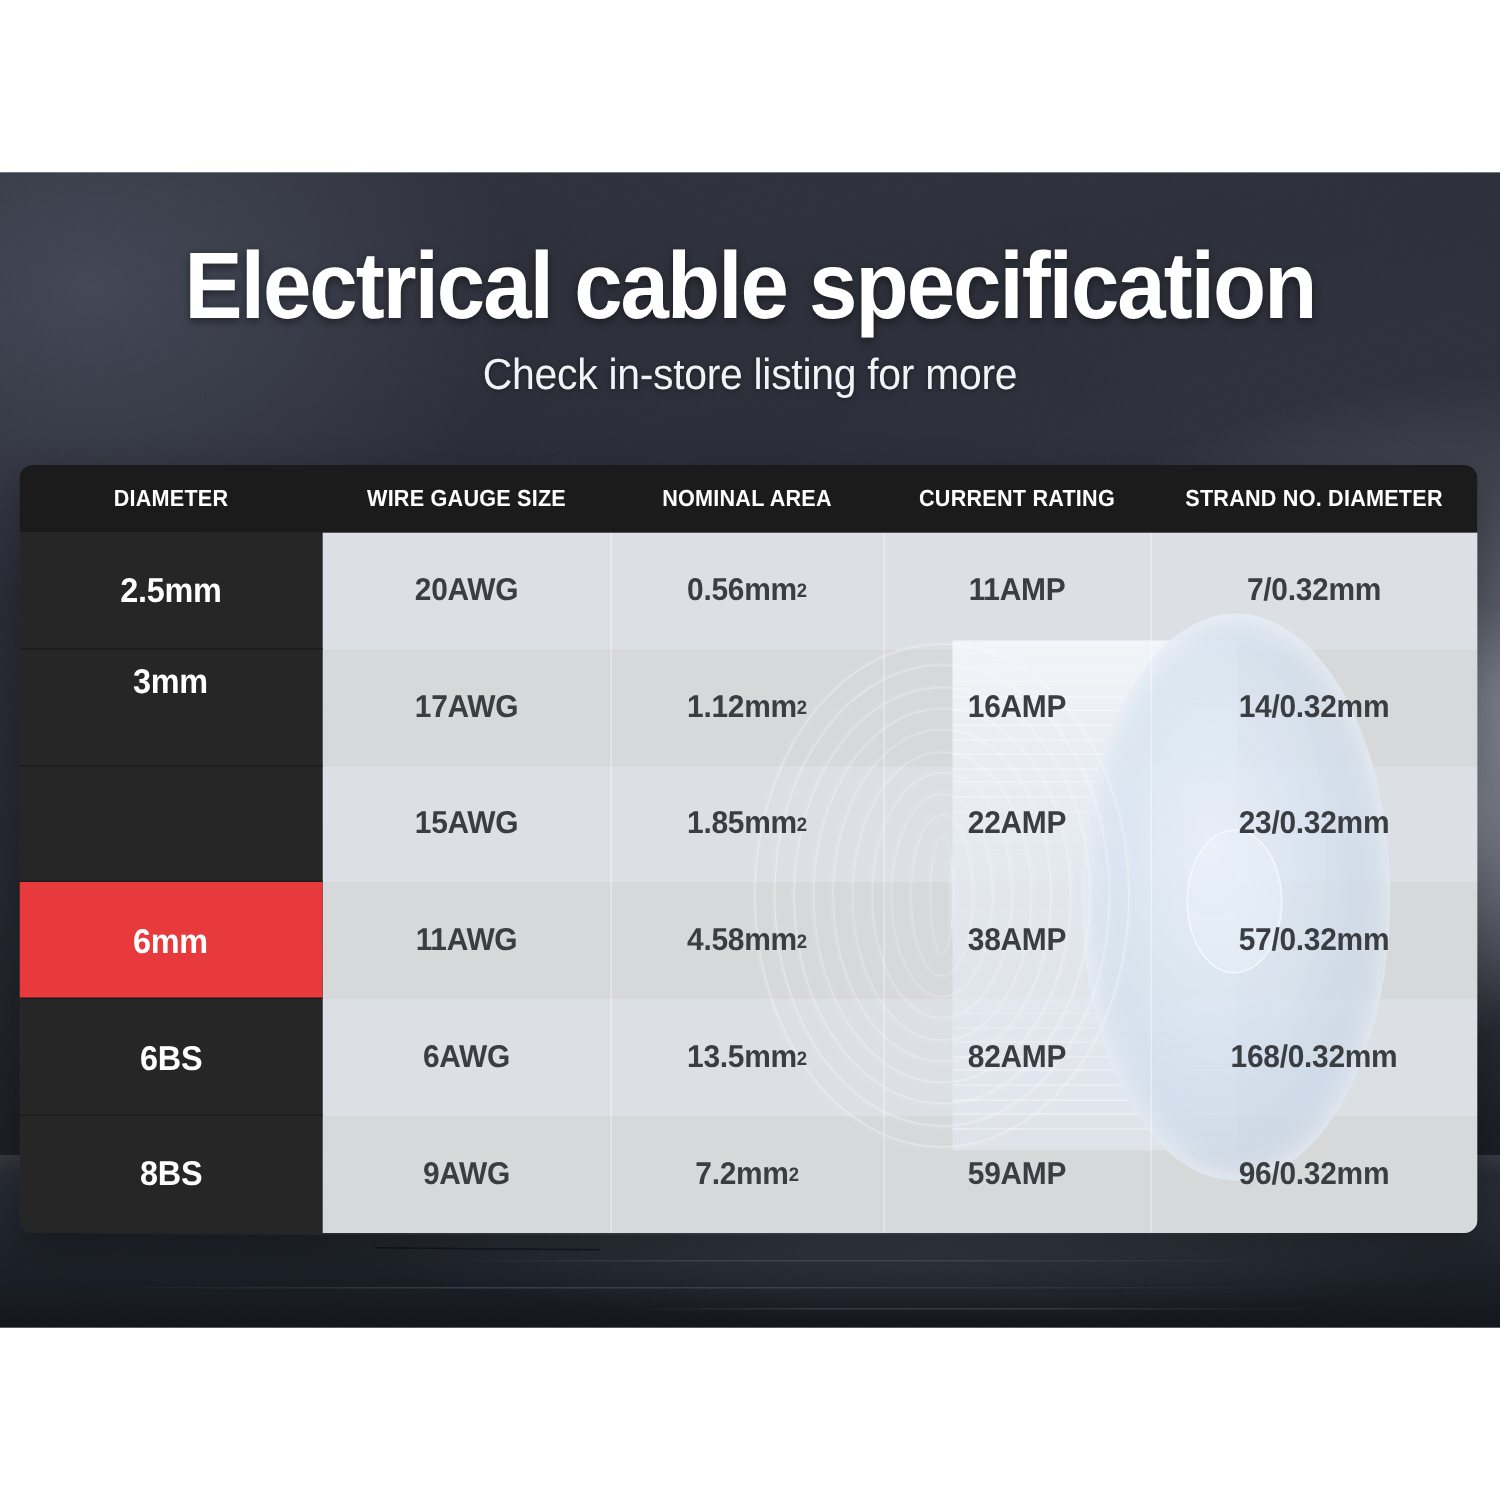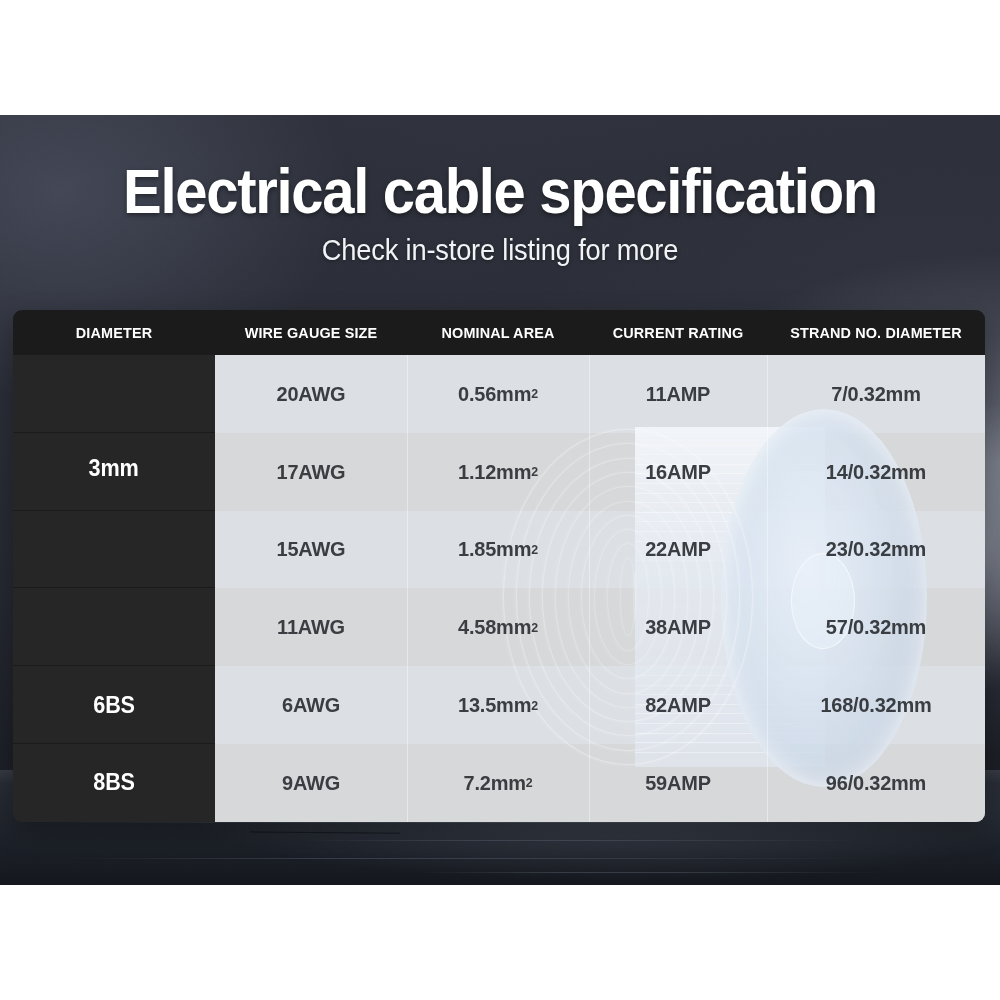--- a/index.html
+++ b/index.html
@@ -285,25 +285,31 @@
           <div class="coil" style="left: 135px; top: 154.7px; width: 16px; height: 78.6px; opacity: 0.38;"></div>
           <div class="coil" style="left: 148px; top: 169px; height: 50px; opacity: 0.35;"></div>
         </div>
     <div class="vseam" style="left: 192px;"></div>
         <div class="vseam" style="left: 374px;"></div>
         <div class="vseam" style="left: 552px;"></div>
       </div>
 
     <div id="header-bar"></div>
     <div id="first-col">
-        <div class="fc-cell" style="top: 75px; height: 77.8px;">
+        <div class="fc-cell" style="top: 0px; height: 77.8px;">
+          <span class="fc-label">2.5mm</span>
+        </div>
+        <div class="fc-cell" style="top: 61px; height: 77.8px;">
           <span class="fc-label">3mm</span>
         </div>
         <div class="fc-sep" style="top: 76.8px;"></div>
         <div class="fc-sep" style="top: 154.6px;"></div>
+        <div class="fc-cell hl" style="top: 233.4px; height: 77.8px;">
+          <span class="fc-label">6mm</span>
+        </div>
         <div class="fc-sep" style="top: 232.4px;"></div>
         <div class="fc-cell" style="top: 311.2px; height: 77.8px;">
           <span class="fc-label">6BS</span>
         </div>
         <div class="fc-sep" style="top: 310.2px;"></div>
         <div class="fc-cell" style="top: 389px; height: 77.8px; align-items: center;">
           <span class="fc-label">8BS</span>
         </div>
         <div class="fc-sep" style="top: 388px;"></div>
       </div>

